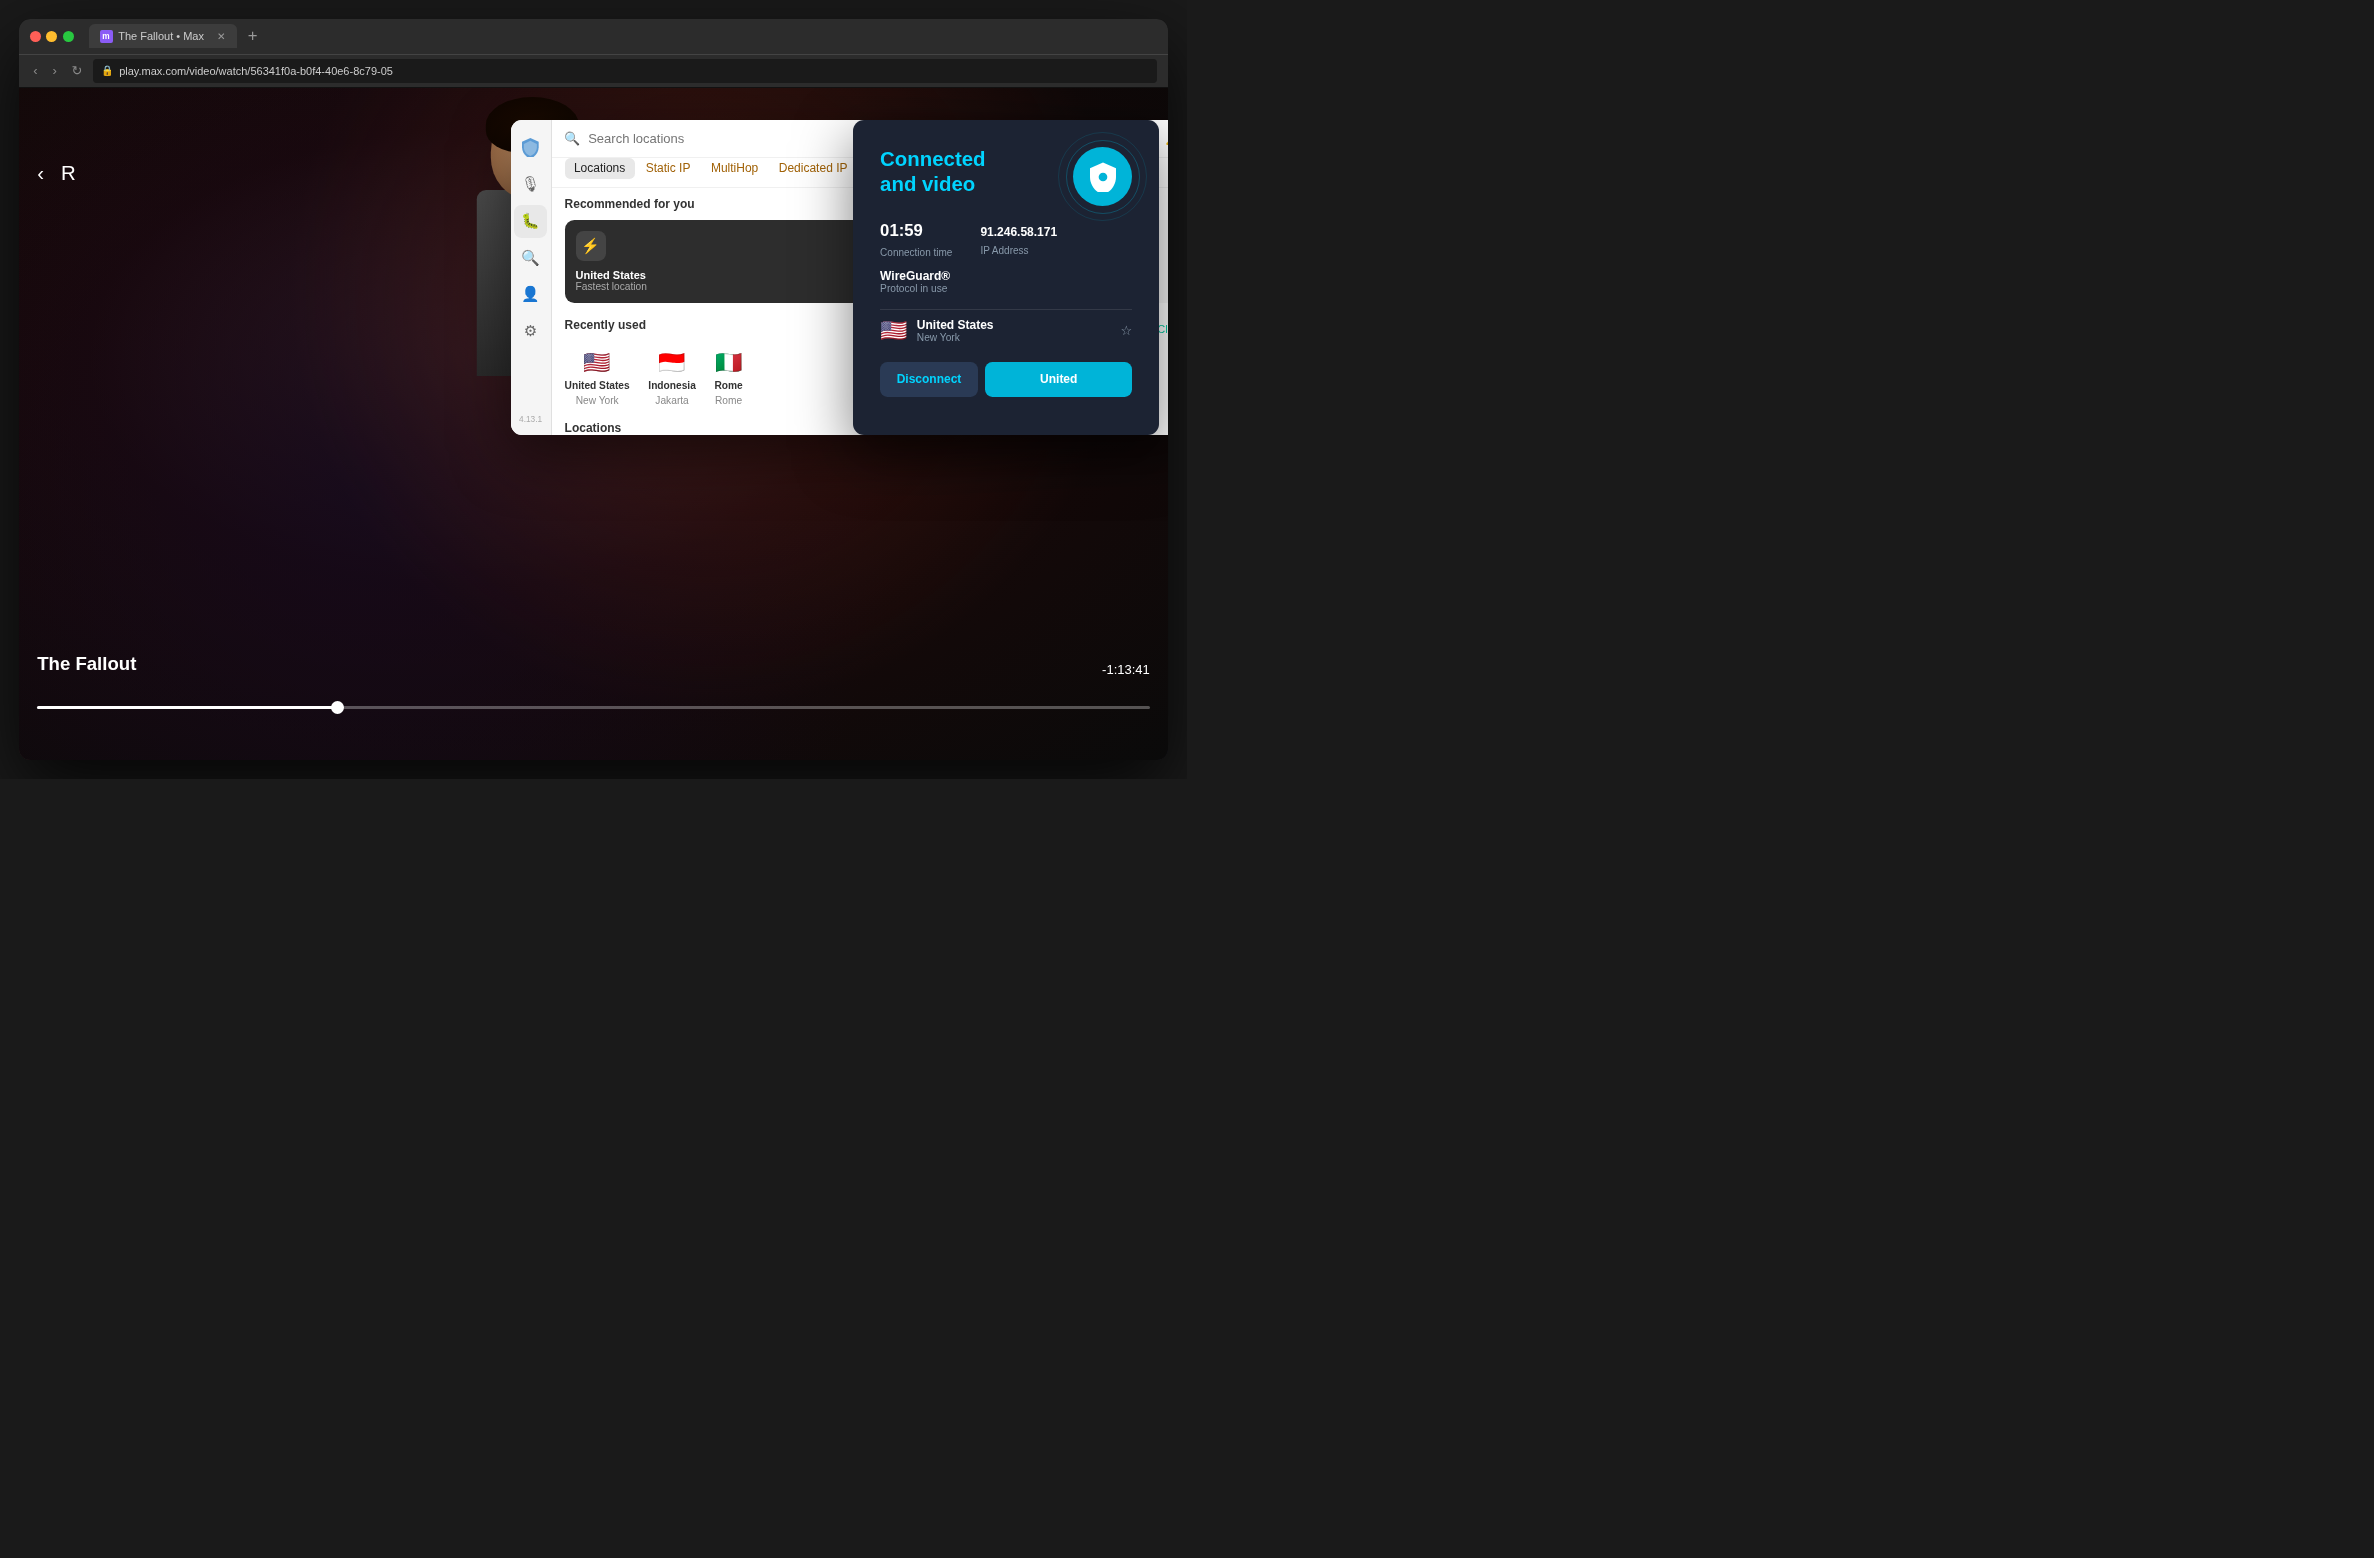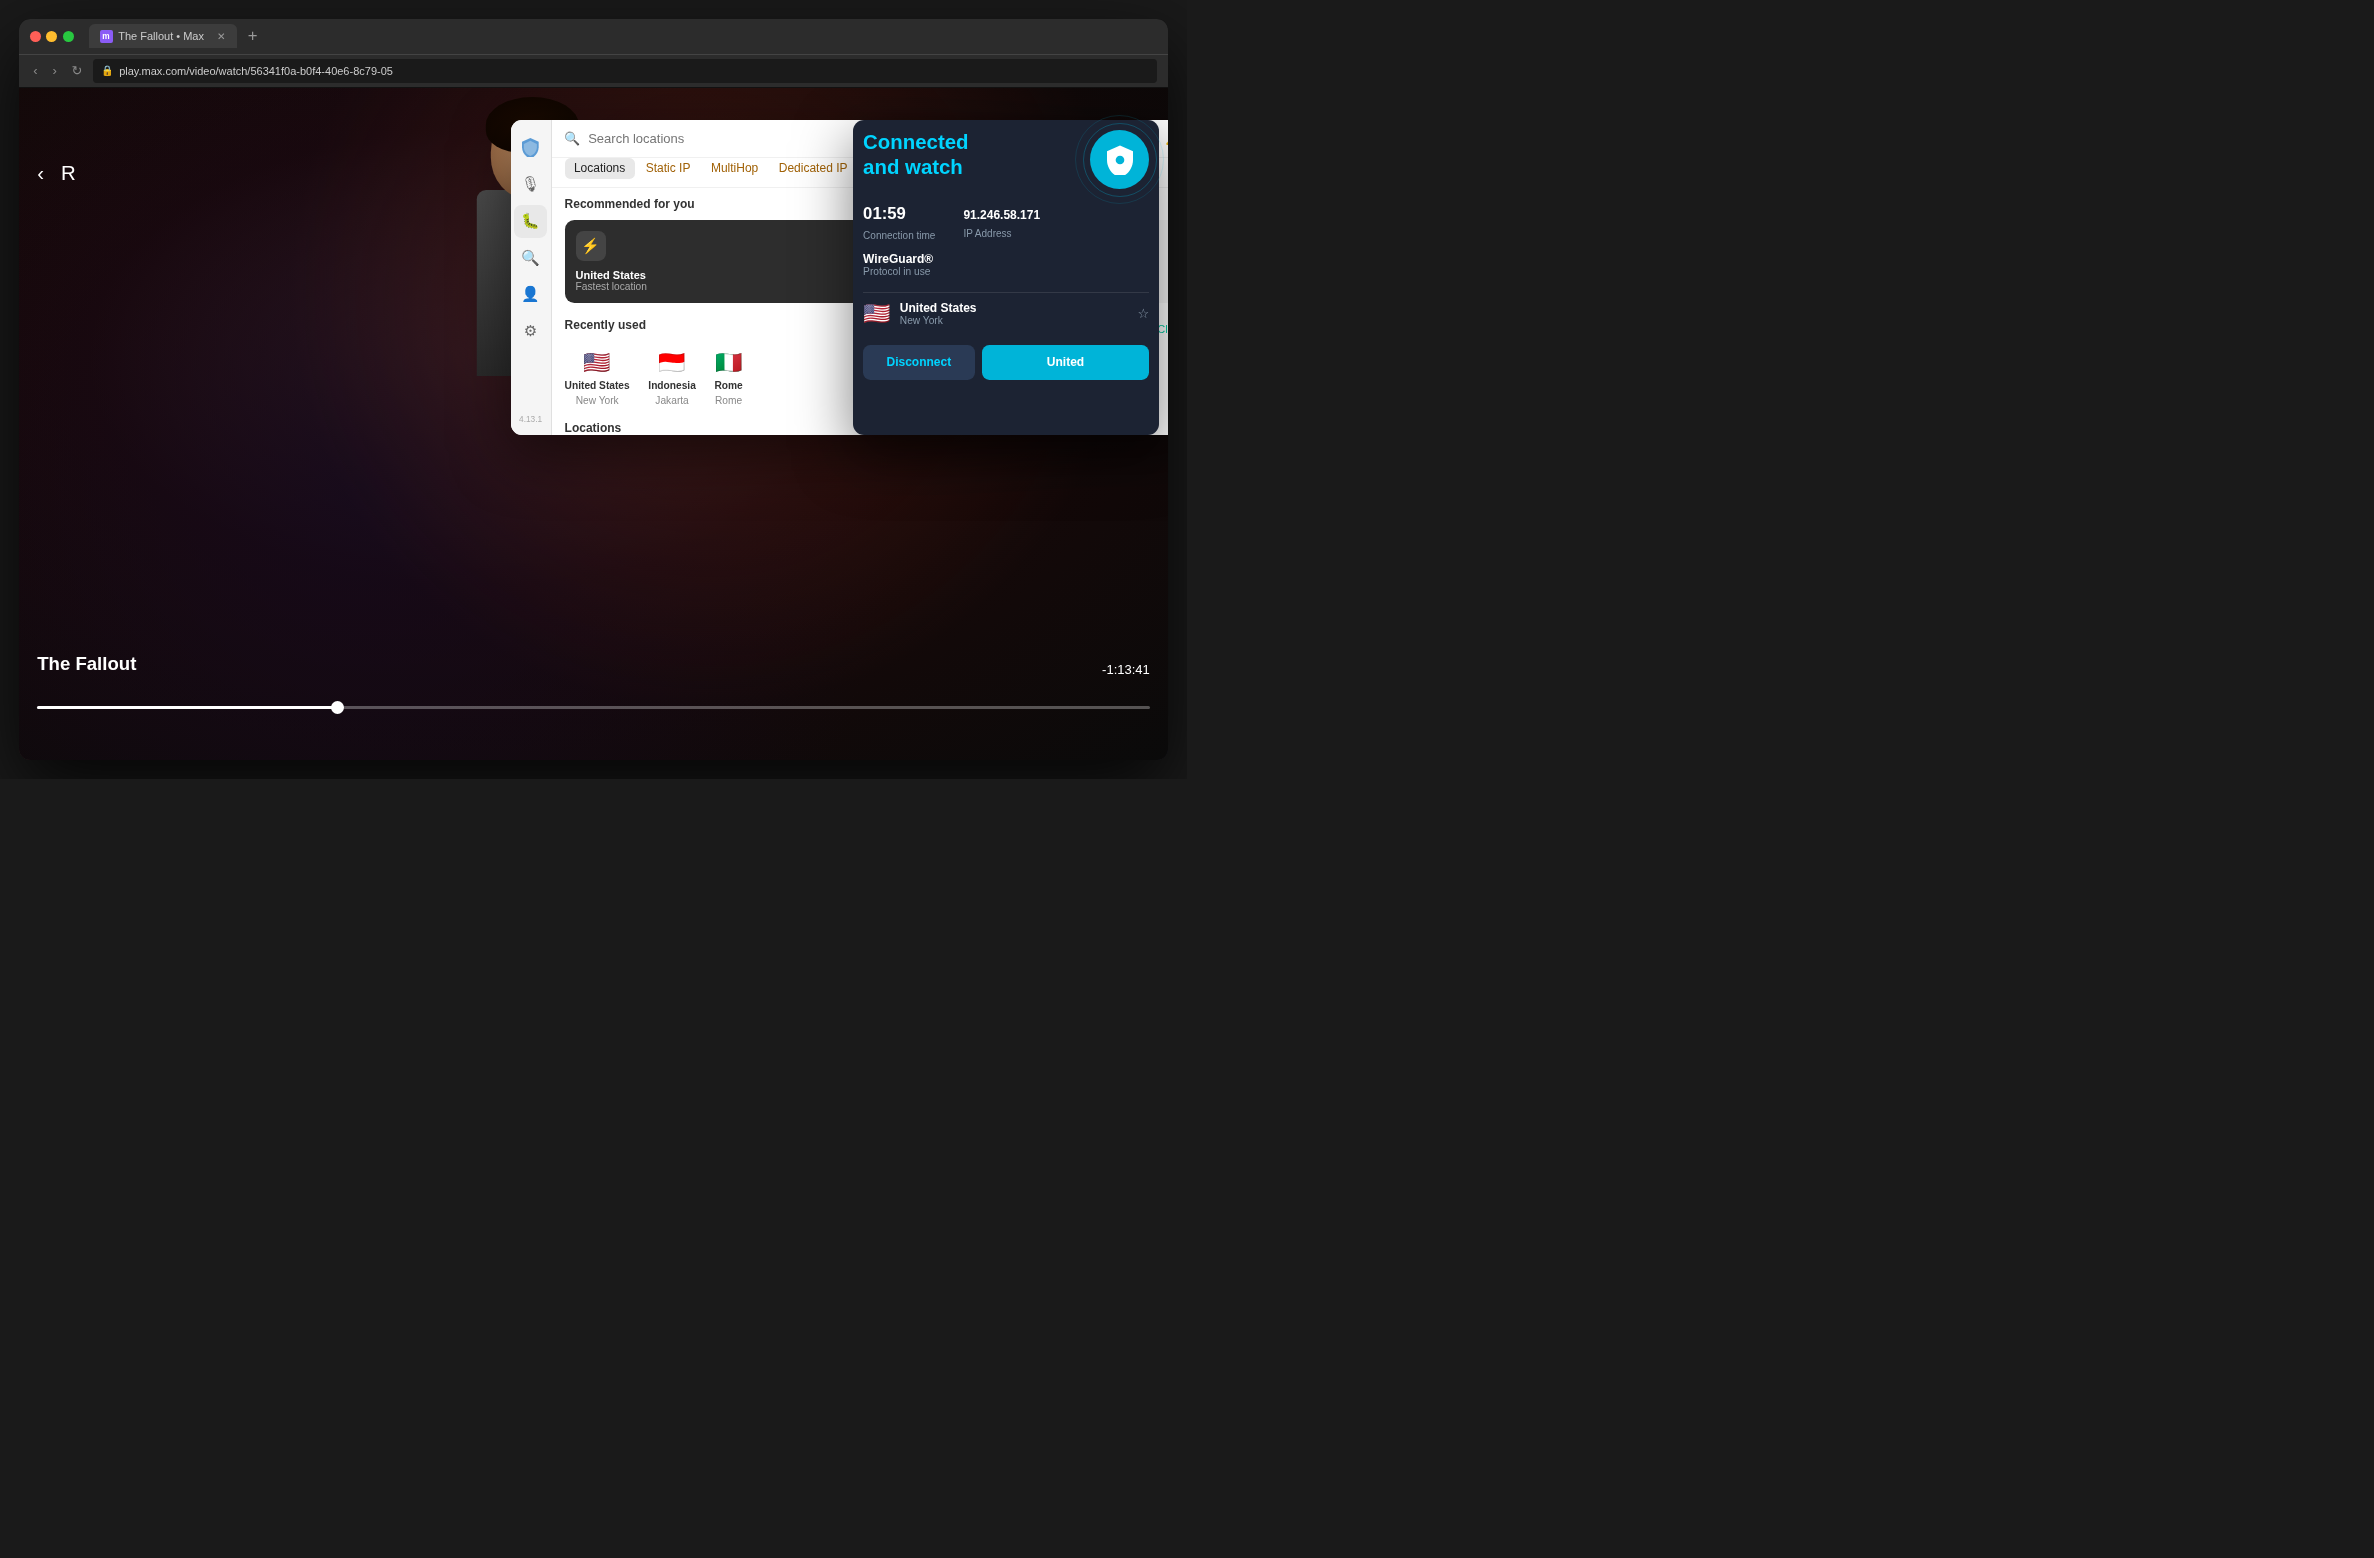--- a/index.html
+++ b/index.html
@@ -517,21 +517,21 @@
     
     .vpn-connected-panel {
       position: absolute;
       top: 18.6px;
       right: 0;
       width: 306px;
       height: 315px;
       background: #1c2333;
       border-radius: 11px;
       box-shadow: 0 18.6px 56px rgba(0,0,0,0.5);
-      padding: 10px;
+      padding: 27px;
       display: flex;
       flex-direction: column;
     }
 
     .connected-header {
       display: flex;
       align-items: flex-start;
       justify-content: space-between;
       margin-bottom: 15px;
     }
@@ -827,21 +827,21 @@
 
             </div>
           </div>
         </div>
 
         <div class="vpn-connected-panel">
 
           <div class="connected-header">
             <div>
               <div class="connected-text">Connected</div>
-              <div class="connected-text">and watch</div>
+              <div class="connected-text">and video</div>
             </div>
             <div class="vpn-logo-circle">
               <svg width="26" height="30" viewBox="0 0 18 20" fill="none">
                 <path d="M9 0L0 4v6c0 5.55 3.84 10.74 9 12 5.16-1.26 9-6.45 9-12V4L9 0z" fill="white"></path>
                 <circle cx="9" cy="10" r="3" fill="#00b4d8"></circle>
               </svg>
             </div>
           </div>
 
           <div class="connected-stats">

